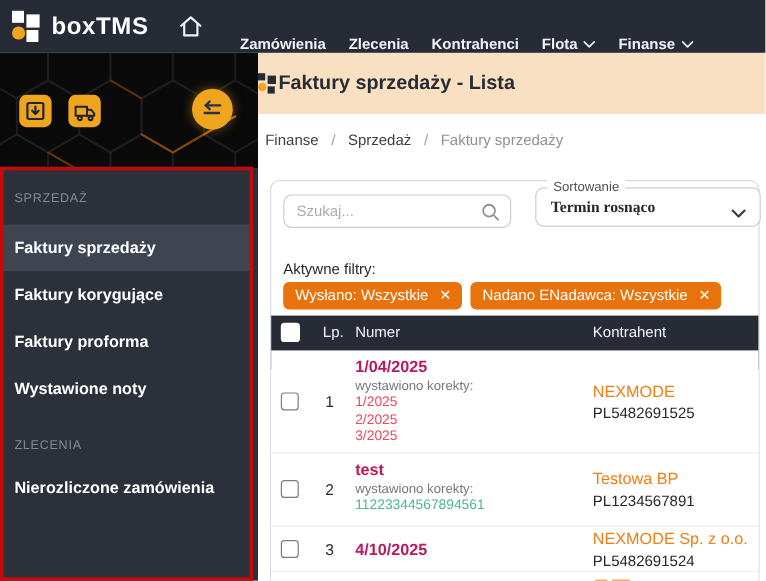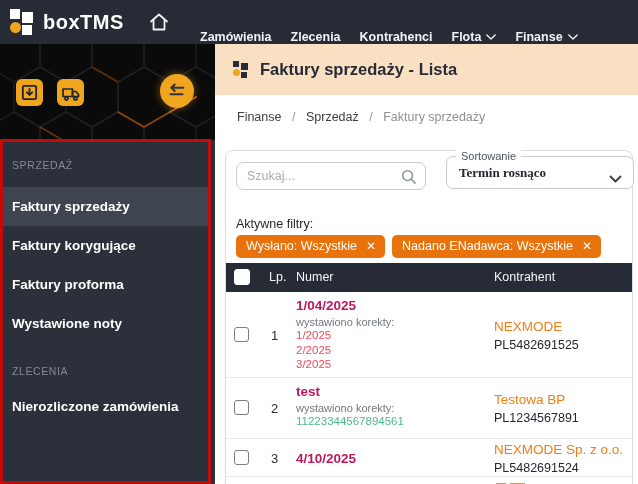--- a/index.html
+++ b/index.html
@@ -29,28 +29,28 @@
   .sq-btn.b1{left:16px;} .sq-btn.b2{left:57px;}
   .toggle-btn{position:absolute;left:160px;top:30px;width:34px;height:34px;border-radius:50%;background:var(--accent_amber,#efa51e);display:flex;align-items:center;justify-content:center;cursor:pointer;box-shadow:0 0 10px rgba(239,165,30,.45);}
   .menu{position:absolute;top:95px;left:0;width:211px;bottom:0;background:#2b303a;box-sizing:border-box;padding-top:20px;}
   .red-box{position:absolute;top:95px;left:0;width:211px;bottom:0;border:3px solid var(--annotation_red,#c40b0b);box-sizing:border-box;pointer-events:none;z-index:25;}
   .sec-label{margin:0 0 16px 12px;font-size:10.5px;color:#848996;letter-spacing:.6px;font-weight:400;}
   .sec-label.gap-a{margin-top:26px;} .sec-label.gap-b{margin-top:22px;margin-bottom:10px;}
   .menu-item{height:39px;line-height:39px;padding-left:12px;font-size:13.5px;font-weight:700;color:#ffffff;cursor:pointer;white-space:nowrap;}
   .menu-item.active{background:#3e4450;}
   
   .main{position:absolute;left:215px;top:44px;width:423px;height:440px;background:#fff;}
-  .titlebar{position:absolute;top:0;left:0;width:423px;height:51px;background:var(--titlebar_peach,#f9e0c2);display:flex;align-items:center;padding-left:18px;box-sizing:border-box;gap:10px;}
+  .titlebar{position:absolute;top:0;left:0;width:423px;height:51px;background:var(--titlebar_peach,#f9e0c2);display:flex;align-items:center;box-sizing:border-box;}
   .mini-logo{position:relative;width:17px;height:17px;flex:0 0 17px;}
   .mini-logo .t1{position:absolute;left:0;top:0;width:6px;height:6px;background:#262b36;}
   .mini-logo .t2{position:absolute;left:8px;top:2px;width:7px;height:7px;background:#262b36;}
   .mini-logo .t3{position:absolute;left:0;top:8px;width:7px;height:7px;border-radius:50%;background:var(--accent_amber,#efa51e);}
   .mini-logo .t4{position:absolute;left:8px;top:11px;width:6px;height:6px;background:#262b36;}
   .page-title{font-size:16.5px;font-weight:700;color:#262b36;}
-  .breadcrumb{position:absolute;top:51px;left:0;width:423px;height:44px;line-height:44px;padding-left:22px;box-sizing:border-box;font-size:12.5px;white-space:nowrap;}
+  .breadcrumb{position:absolute;top:51px;left:0;width:423px;height:44px;line-height:44px;padding-left:6px;box-sizing:border-box;font-size:12.5px;white-space:nowrap;}
   .bc-link{color:#3a3d42;cursor:pointer;}
   .bc-sep{color:#9a9da2;margin:0 7px;}
   .bc-current{color:#8d9096;}
   
   .card{position:absolute;left:10px;top:106px;width:406px;height:345px;border:1px solid #d8dbe1;border-radius:8px;background:#fff;box-sizing:content-box;}
   .search{position:absolute;left:10px;top:11px;width:188px;height:26px;border:1px solid #c9cdd3;border-radius:7px;background:#fff;}
   .search input{position:absolute;left:0;top:0;width:160px;height:26px;border:none;outline:none;background:transparent;padding:0 0 0 10px;font-size:12.5px;font-family:inherit;color:#40444b;}
   .search input::placeholder{color:#a8acb3;}
   .search .sicon{position:absolute;right:8px;top:5px;}
   .select{position:absolute;left:220px;top:5px;width:186px;height:31px;border:1px solid #c9cdd3;border-radius:7px;background:#fff;cursor:pointer;}

